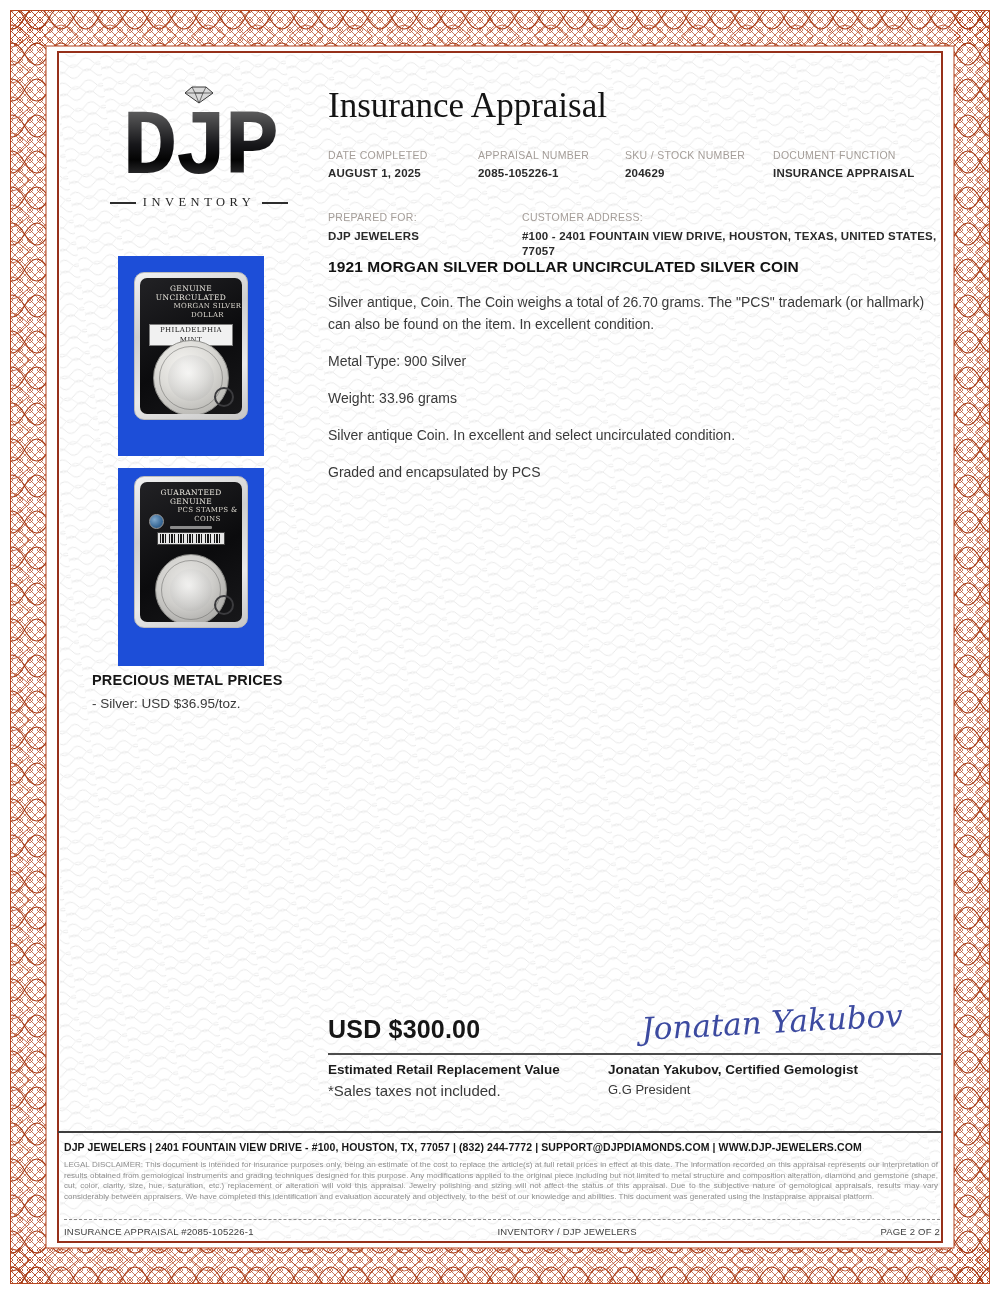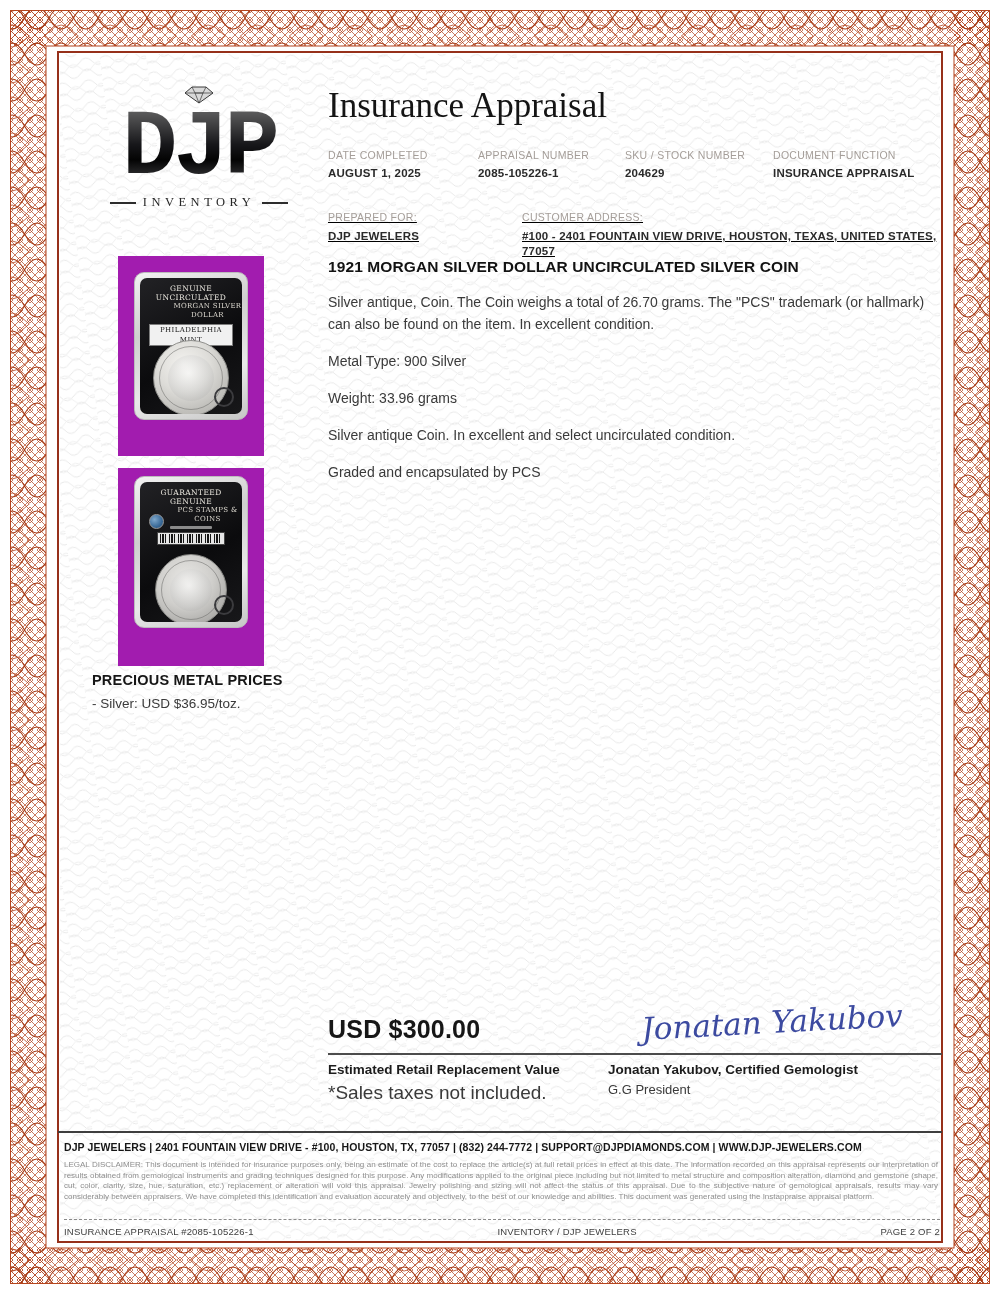--- a/index.html
+++ b/index.html
@@ -19,31 +19,31 @@
   .logo-sub { display:flex; align-items:center; justify-content:center; gap:7px; margin-top:1px; }
   .logo-dash { width:26px; height:2px; background:#2d2d2d; }
   .logo-sub-text { font-family:"Liberation Serif", serif; font-size:12.5px; letter-spacing:4.5px; color:#262626; }
 
   
   .doc-title { left:328px; top:86px; font-family:"Liberation Serif", serif; font-size:35px; color:#141414; }
   .meta-row { left:328px; top:149px; width:614px; display:flex; }
   .meta-col1 { width:150px; } .meta-col2 { width:147px; } .meta-col3 { width:148px; } .meta-col4 { flex:1; }
   .meta-label { font-size:10.5px; color:#a49d98; letter-spacing:0.3px; }
   .meta-value { font-size:11.5px; font-weight:bold; color:#2a2a2a; margin-top:6px; letter-spacing:0.2px; }
-  .prep-row { left:328px; top:211px; width:614px; display:flex;text-decoration:underline; }
+  .prep-row { left:328px; top:211px; width:614px; display:flex; }
   .prep-col1 { width:194px; } .prep-col2 { flex:1; }
   .prep-value { font-size:11.5px; font-weight:bold; color:#2a2a2a; margin-top:6px; line-height:15px; letter-spacing:0.2px; }
 
   
   .item-title { left:328px; top:258px; width:614px; font-size:15.5px; font-weight:bold; color:#121212; letter-spacing:0.1px; }
   .paras { left:328px; top:292px; width:606px; }
   .paras p { font-size:14px; color:#3a3a3a; line-height:21.5px; margin:0 0 15.5px 0; }
 
   
-  .photo { background:#a21caf; }
+  .photo { background:#1d4ed8; }
   .photo1 { left:118px; top:256px; width:146px; height:200px; }
   .photo2 { left:118px; top:468px; width:146px; height:198px; }
   .slab { position:relative; margin:0 auto; width:114px;
           background:linear-gradient(160deg,#f2f2f2,#cfcfcf 35%,#e9e9e9 70%,#c6c6c6);
           border:1px solid #bcbcbc; border-radius:10px; padding:5px; }
   .slab1 { margin-top:16px; height:148px; }
   .slab2 { margin-top:8px;  height:152px; }
   .slab-core { position:relative; width:100%; height:100%; border-radius:7px;
                background:linear-gradient(150deg,#222225,#0b0b0d 55%,#18181a); overflow:hidden; }
   .slab-line1 { margin-top:6px; text-align:center; font-family:"DejaVu Serif", serif; font-variant:small-caps;
@@ -73,21 +73,21 @@
 
   
   .metal-head { left:92px; top:672px; font-size:14.5px; font-weight:bold; color:#161616; letter-spacing:0.2px; }
   .metal-item { left:92px; top:696px; font-size:13.5px; color:#3a3a3a; }
 
   
   .amount { left:328px; top:1015px; font-size:25px; font-weight:bold; color:#161616; letter-spacing:0.2px; }
   .rule-left  { left:328px; top:1053px; width:313px; height:2px; background:#4c4c4c; }
   .rule-right { left:608px; top:1053px; width:334px; height:2px; background:#4c4c4c; }
   .rrv-label { left:328px; top:1062px; font-size:13.5px; font-weight:bold; color:#1c1c1c; }
-  .rrv-note  { left:328px; top:1082px; font-size:19px; color:#3a3a3a; }
+  .rrv-note  { left:328px; top:1082px; font-size:15px; color:#3a3a3a; }
   .sig-script { left:598px; top:1004px; width:348px; text-align:center; font-family:"DejaVu Serif", serif;
                 font-style:italic; font-size:31px; color:#3c4aa0; transform:rotate(-3deg); }
   .sig-name { left:608px; top:1062px; font-size:13.5px; font-weight:bold; color:#1c1c1c; }
   .sig-role { left:608px; top:1082px; font-size:13px; color:#3a3a3a; }
 
   
   .foot-line { left:58px; top:1131px; width:884px; height:2px; background:#3e3e3e; }
   .contact { left:64px; top:1141px; width:876px; font-size:10.5px; font-weight:bold; color:#161616; letter-spacing:0.1px; white-space:nowrap; }
   .disclaimer { left:64px; top:1160px; width:874px; font-size:8px; line-height:10.6px; color:#8e8e8e; text-align:justify; }
   .dashed { left:64px; top:1219px; width:876px; border-top:1px dashed #8a8a8a; }

